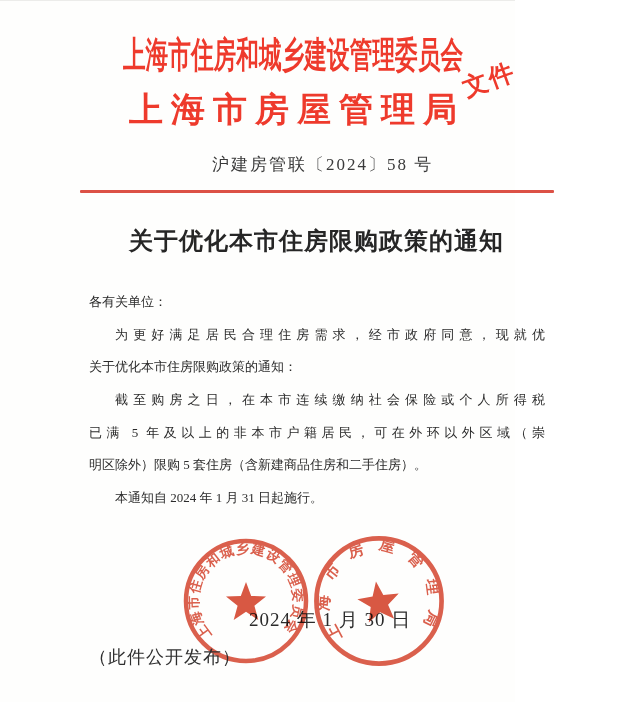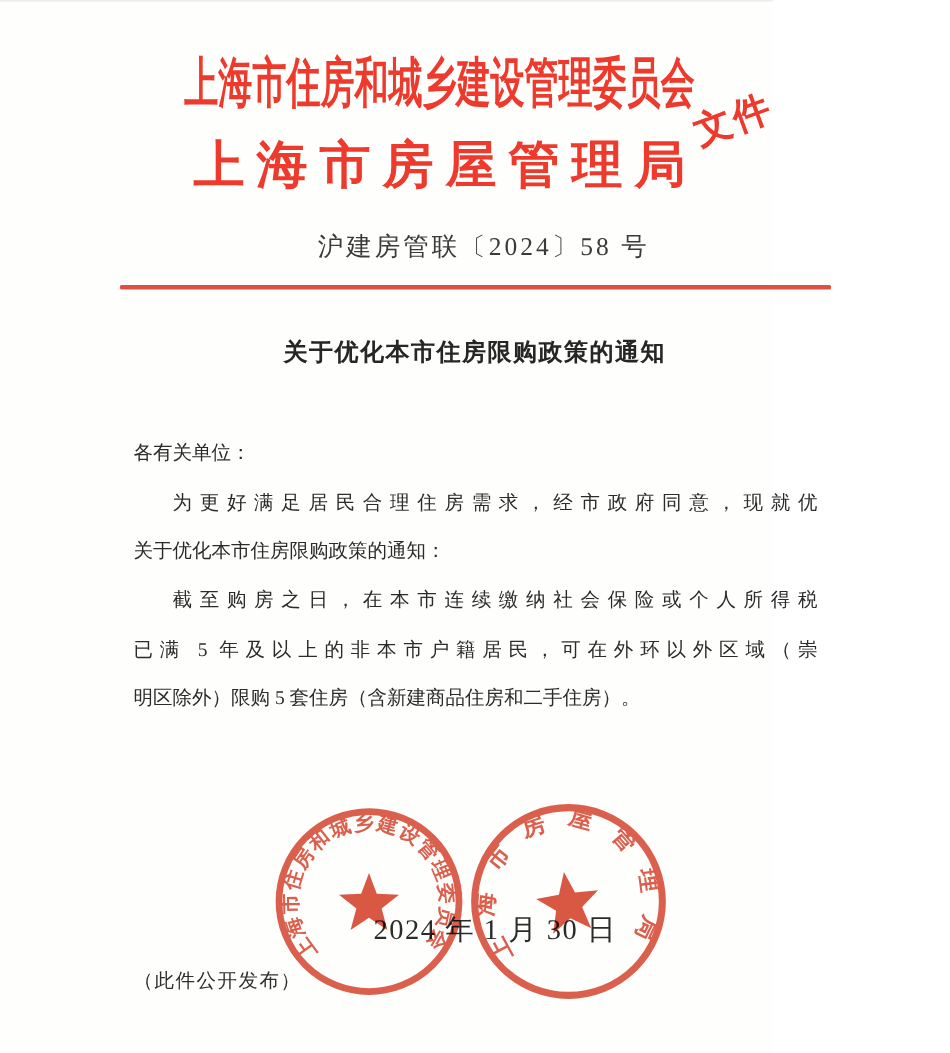--- a/index.html
+++ b/index.html
@@ -41,40 +41,40 @@
     transform:translateX(6px);
   }
   .rule{
     position:absolute;left:80px;top:189px;width:474px;height:3px;
     background:#dc5146;border-radius:1px;
   }
   
   .title{
     position:absolute;left:0;top:224px;width:633px;text-align:center;
     font-family:"Liberation Sans","DejaVu Sans",sans-serif;
-    font-weight:bold;font-size:16px;color:#262626;letter-spacing:1px;
+    font-weight:bold;font-size:24px;color:#262626;letter-spacing:1px;
   }
   .bodytext{
     position:absolute;left:89px;top:285px;width:456px;
     font-size:13px;color:#2b2b2b;
   }
   .line{height:32.7px;line-height:32.7px;white-space:nowrap;}
   .line.indent{text-indent:2em;}
   .line.fill{
     white-space:normal;text-align:justify;text-align-last:justify;
     overflow:hidden;
   }
   
   .date{
     position:absolute;left:249px;top:606px;
     font-size:19px;color:#2b2b2b;letter-spacing:1px;white-space:nowrap;
   }
   .note{
     position:absolute;left:89px;top:644px;
-    font-size:13px;color:#2f2f2f;letter-spacing:1px;white-space:nowrap;
+    font-size:18px;color:#2f2f2f;letter-spacing:1px;white-space:nowrap;
   }
   
   .seal{position:absolute;mix-blend-mode:multiply;opacity:.85;}
   .seal-left{left:176px;top:530px;width:140px;height:140px;}
   .seal-right{left:306px;top:527px;width:146px;height:146px;}
   .seal .ring{fill:none;stroke:#d5442e;stroke-width:4.5px;}
   .seal .star{fill:#d23a22;}
   .seal text{fill:#d5442e;font-family:"Liberation Sans","DejaVu Sans",sans-serif;font-weight:bold;}
   .seal-left text{font-size:13.5px;letter-spacing:1.2px;}
   .seal-right text{font-size:15px;letter-spacing:13px;}
@@ -96,20 +96,21 @@
 
   <div class="title">关于优化本市住房限购政策的通知</div>
 
   <div class="bodytext">
     <div class="line">各有关单位：</div>
     <div class="line indent fill">为更好满足居民合理住房需求，经市政府同意，现就优</div>
     <div class="line">关于优化本市住房限购政策的通知：</div>
     <div class="line indent fill">截至购房之日，在本市连续缴纳社会保险或个人所得税</div>
     <div class="line fill">已满 5 年及以上的非本市户籍居民，可在外环以外区域（崇</div>
     <div class="line">明区除外）限购 5 套住房（含新建商品住房和二手住房）。</div>
+    <div class="line indent">本通知自 2024 年 1 月 31 日起施行。</div>
   </div>
 
   <div class="date">2024 年 1 月 30 日</div>
 
   <svg class="seal seal-left" viewBox="0 0 140 140">
     <circle class="ring" cx="70" cy="70" r="60"></circle>
     <path id="sealpath-0" d="M 36.1 103.9 A 48 48 0 1 1 103.9 103.9" fill="none"></path>
     <text>
       <textPath href="#sealpath-0">上海市住房和城乡建设管理委员会</textPath>
     </text>

